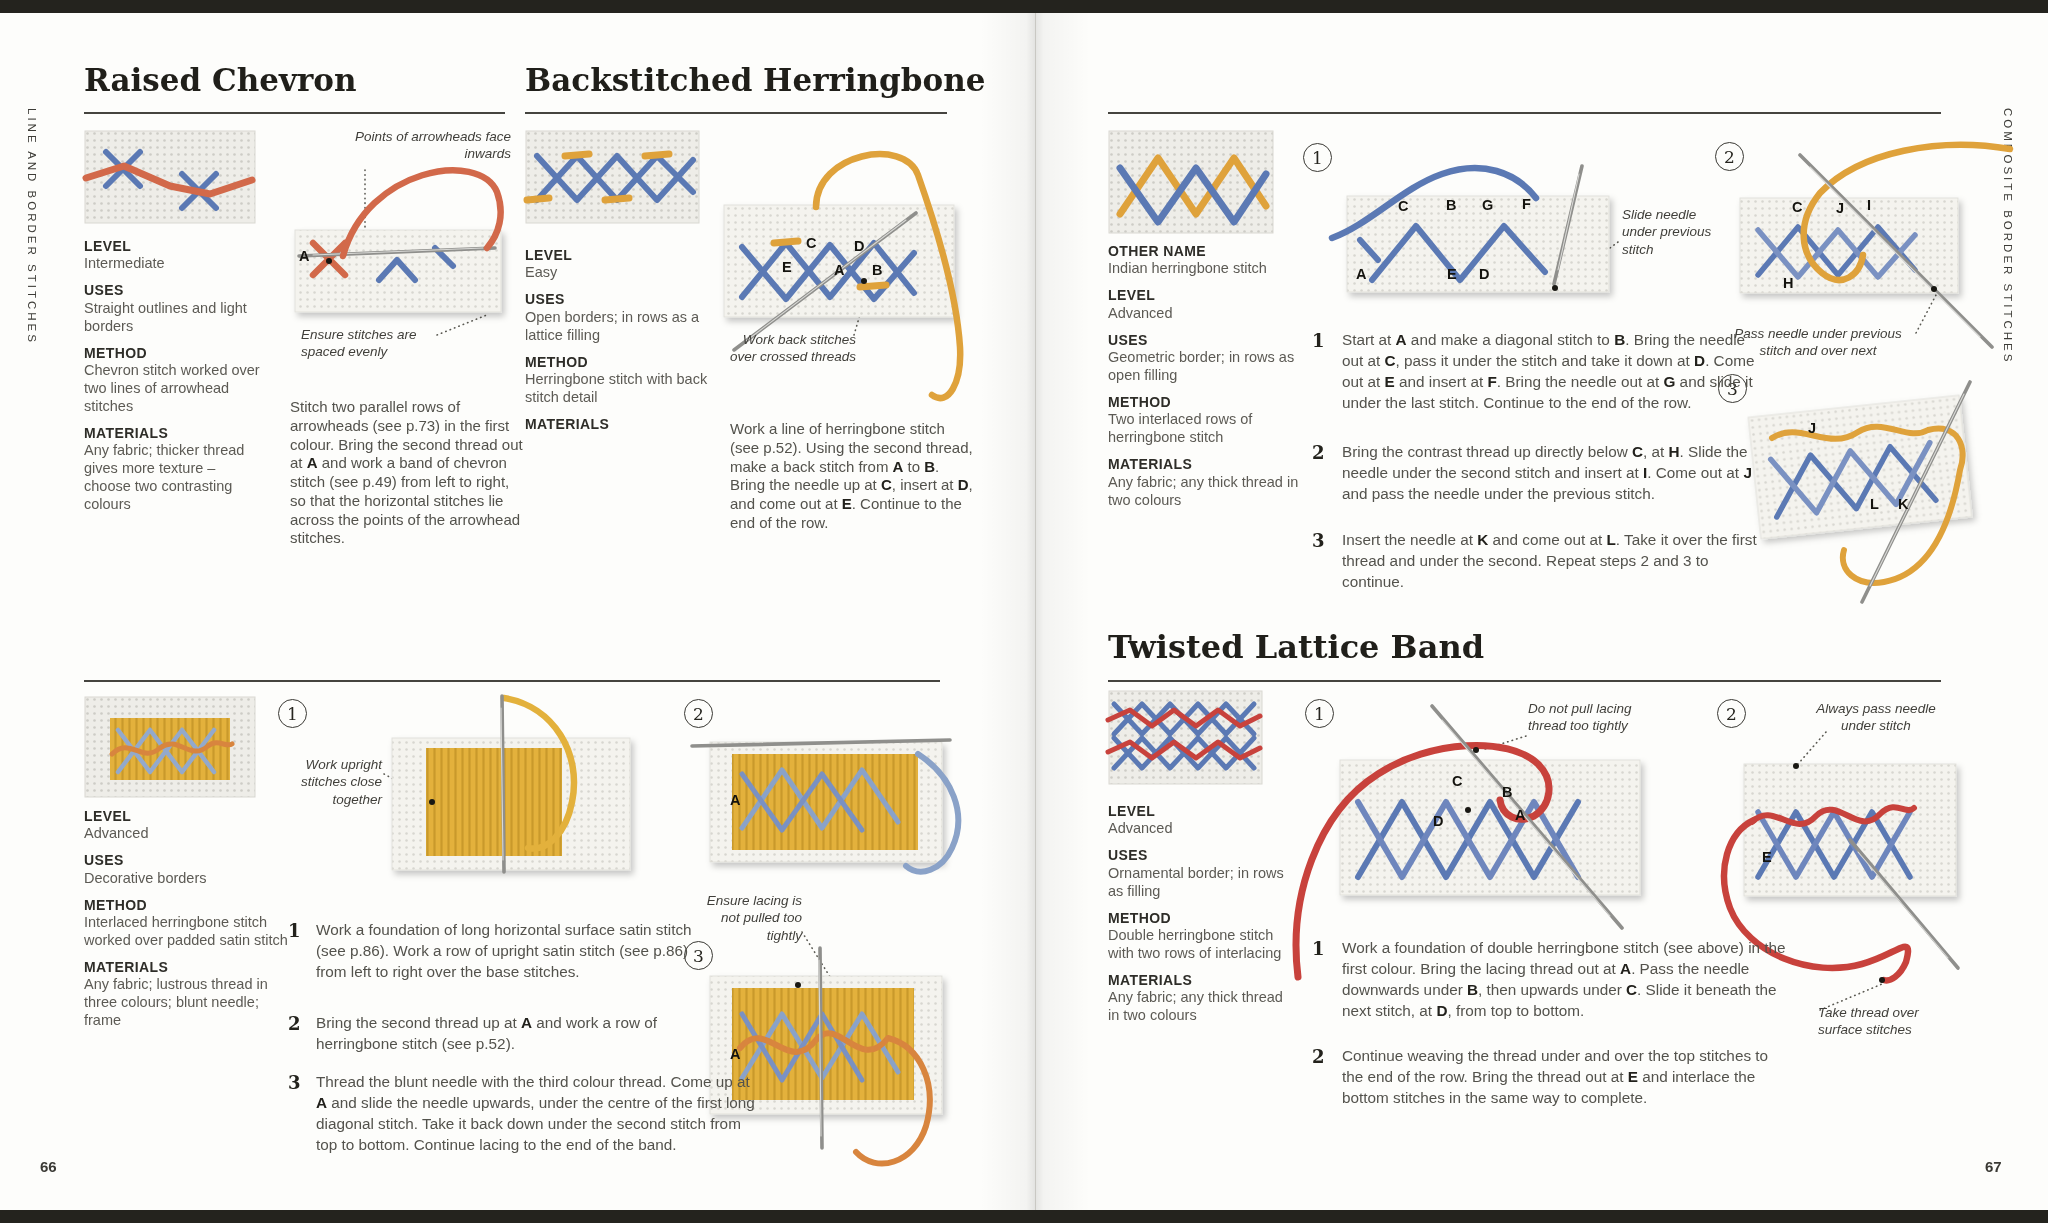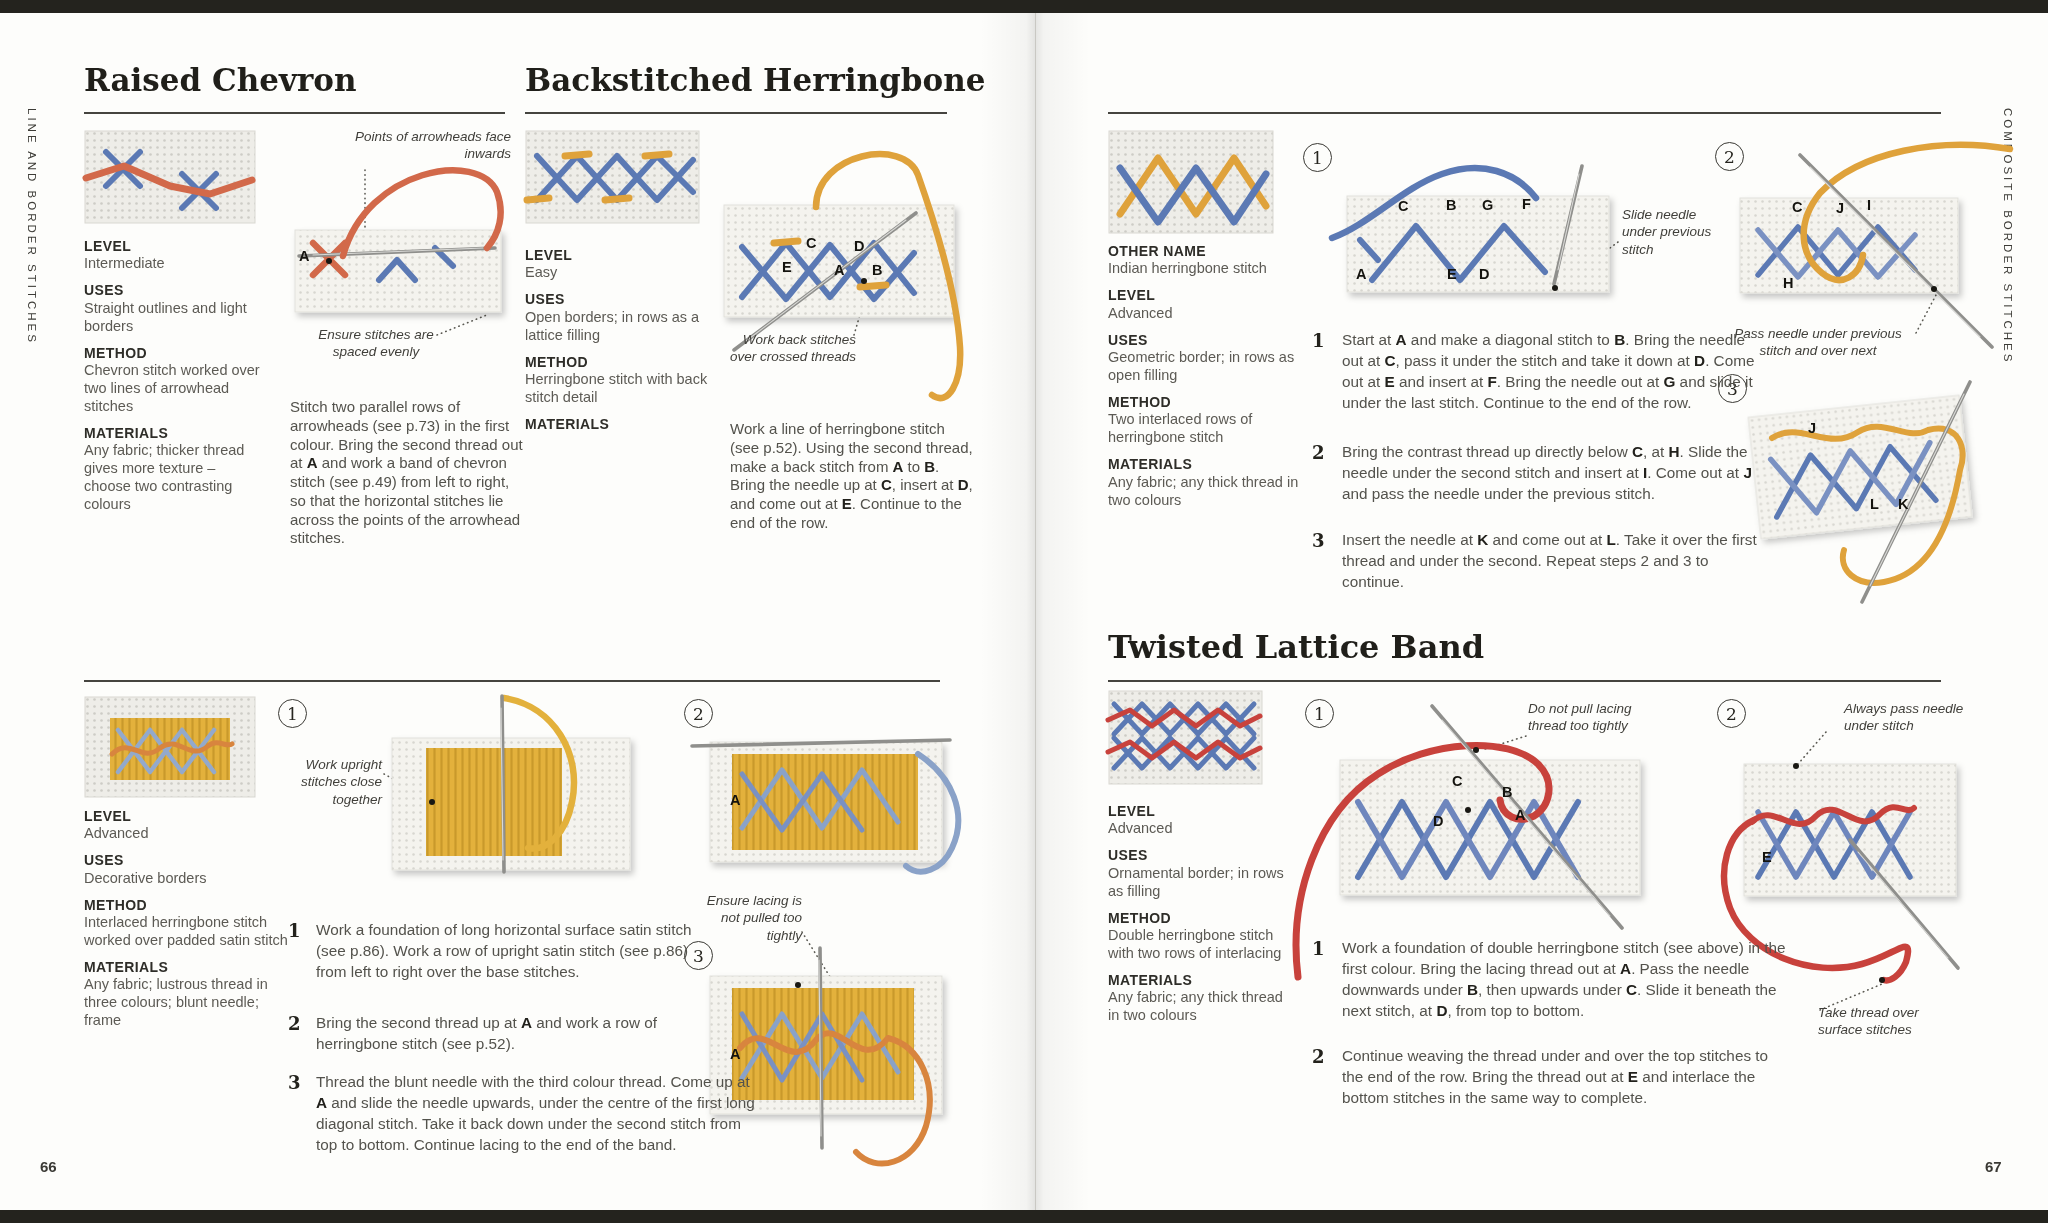--- a/index.html
+++ b/index.html
@@ -105,21 +105,21 @@
       <path class="th" d="M96,152 L114,132 L132,152" stroke="#5b79b4" stroke-width="6"></path>
       <path class="th" d="M152,120 L170,138" stroke="#5b79b4" stroke-width="6"></path>
       <path class="th" d="M30,115 L62,147 M62,115 L30,147" stroke="#d2694a" stroke-width="6.5"></path>
       <line class="needle" x1="16" y1="128" x2="212" y2="120"></line>
       <line class="needle-hi" x1="30" y1="127" x2="200" y2="120"></line>
       <path class="th" d="M60,128 C84,40 196,22 214,64 C222,86 216,106 204,120" stroke="#d2694a" stroke-width="6.5"></path>
       <circle class="mark" cx="46" cy="133" r="3"></circle>
     </svg>
     <span class="dlabel" style="left:16px;top:120px">A</span>
     <div class="annot" style="left:68px;top:0;width:160px;text-align:right">Points of arrowheads face inwards</div>
-    <div class="annot" style="left:18px;top:198px;width:150px;text-align:center">Ensure stitches are spaced evenly</div>
+    <div class="annot" style="left:18px;top:198px;width:150px;">Ensure stitches are spaced evenly</div>
   </div>
 
   <div class="bodytext" style="left:290px;top:398px;width:237px">Stitch two parallel rows of arrowheads (see p.73) in the first colour. Bring the second thread out at <b>A</b> and work a band of chevron stitch (see p.49) from left to right, so that the horizontal stitches lie across the points of the arrowhead stitches.</div>
 
   <div class="title t31" style="left:525px;top:62px">Backstitched Herringbone</div>
   <div class="rule" style="left:525px;top:112px;width:422px"></div>
 
   <div class="fig" style="left:525px;top:130px;width:175px;height:94px">
     <svg width="175" height="94" viewBox="0 0 175 94">
       <rect x="1" y="1" width="173" height="92" fill="url(#aida2)" stroke="#d9d8d2"></rect>
@@ -390,21 +390,21 @@
       <path class="th" d="M58,185 L96,120 L134,185 L172,120 L210,185" stroke="#5b79b4" stroke-width="5.5"></path>
       <path class="th" d="M58,120 L96,185 L134,120 L172,185 L210,120" stroke="#6e86bd" stroke-width="5.5"></path>
       <path class="th" d="M52,130 C74,108 94,148 116,124 C138,102 158,146 180,122 C196,106 206,124 214,116" stroke="#c8423c" stroke-width="6"></path>
       <path class="th" d="M54,128 C28,140 16,178 30,216 C48,262 112,286 162,272 C198,262 214,240 206,270 C200,284 190,290 184,288" stroke="#c8423c" stroke-width="6.5"></path>
       <line class="needle" x1="150" y1="148" x2="258" y2="276"></line>
       <line class="needle-hi" x1="158" y1="160" x2="248" y2="266"></line>
       <circle class="mark" cx="182" cy="288" r="3"></circle>
       <circle class="mark" cx="96" cy="74" r="3"></circle>
     </svg>
     <span class="dlabel" style="left:62px;top:157px">E</span>
-    <div class="annot" style="left:144px;top:8px;width:120px;text-align:left">Always pass needle under stitch</div>
+    <div class="annot" style="left:116px;top:8px;width:120px;text-align:center">Always pass needle under stitch</div>
     <div class="annot" style="left:118px;top:312px;width:130px;text-align:left">Take thread over surface stitches</div>
   </div>
 
   <div class="steprow">
     <span class="stepnum" style="left:1312px;top:938px">1</span>
     <div class="steptext" style="left:1342px;top:938px;width:450px">Work a foundation of double herringbone stitch (see above) in the first colour. Bring the lacing thread out at <b>A</b>. Pass the needle downwards under <b>B</b>, then upwards under <b>C</b>. Slide it beneath the next stitch, at <b>D</b>, from top to bottom.</div>
   </div>
   <div class="steprow">
     <span class="stepnum" style="left:1312px;top:1046px">2</span>
     <div class="steptext" style="left:1342px;top:1046px;width:450px">Continue weaving the thread under and over the top stitches to the end of the row. Bring the thread out at <b>E</b> and interlace the bottom stitches in the same way to complete.</div>

